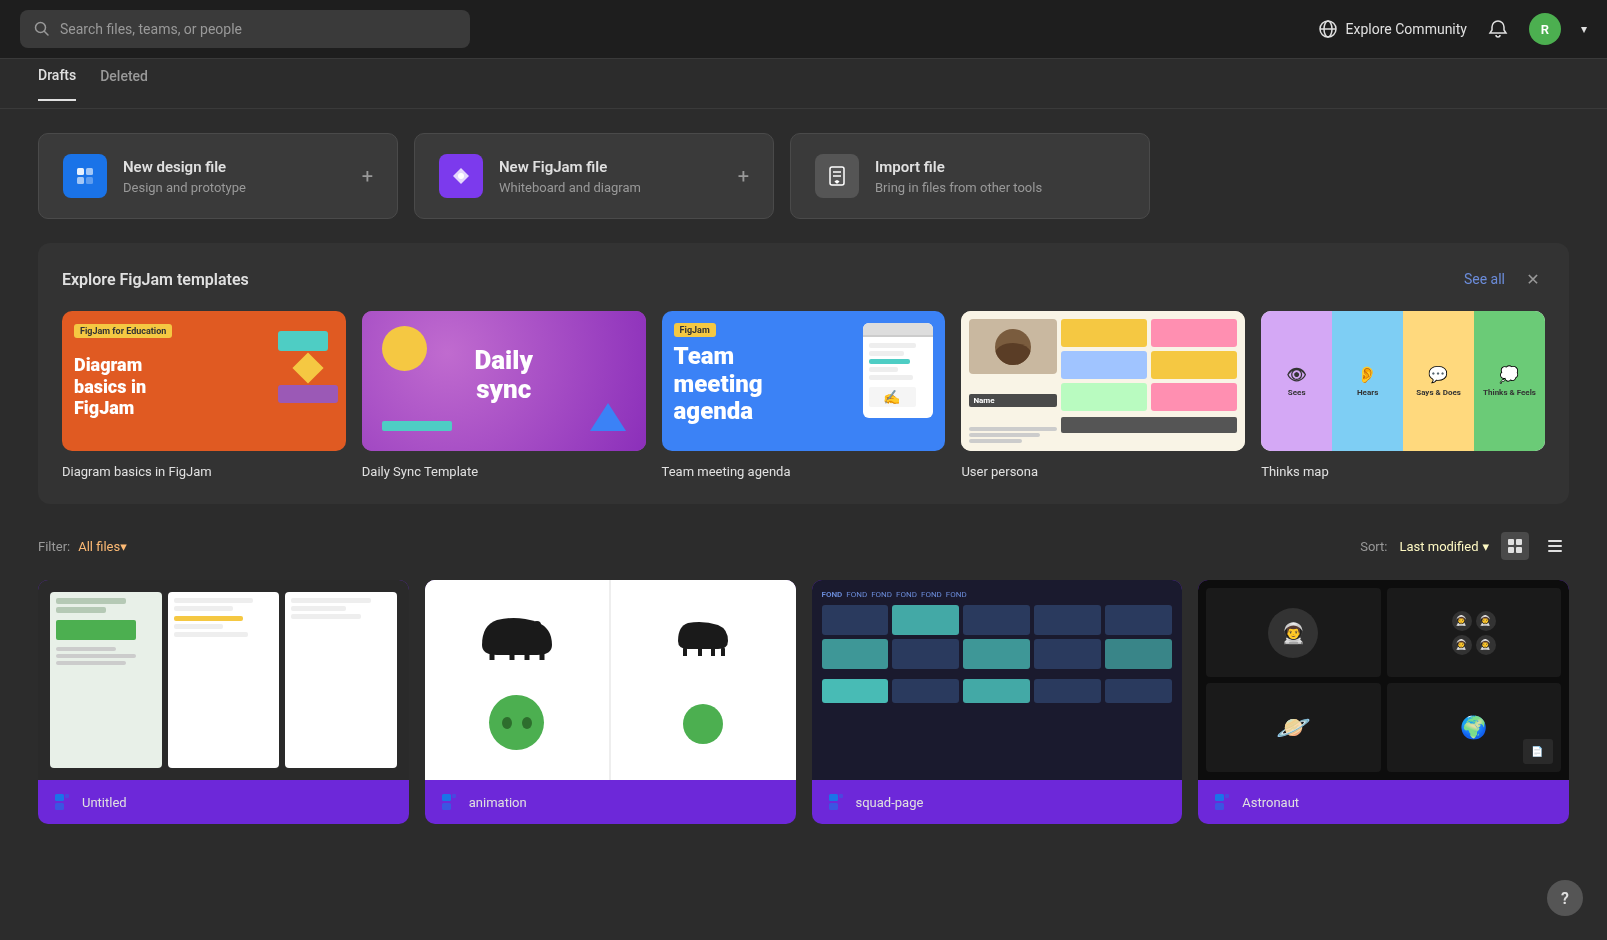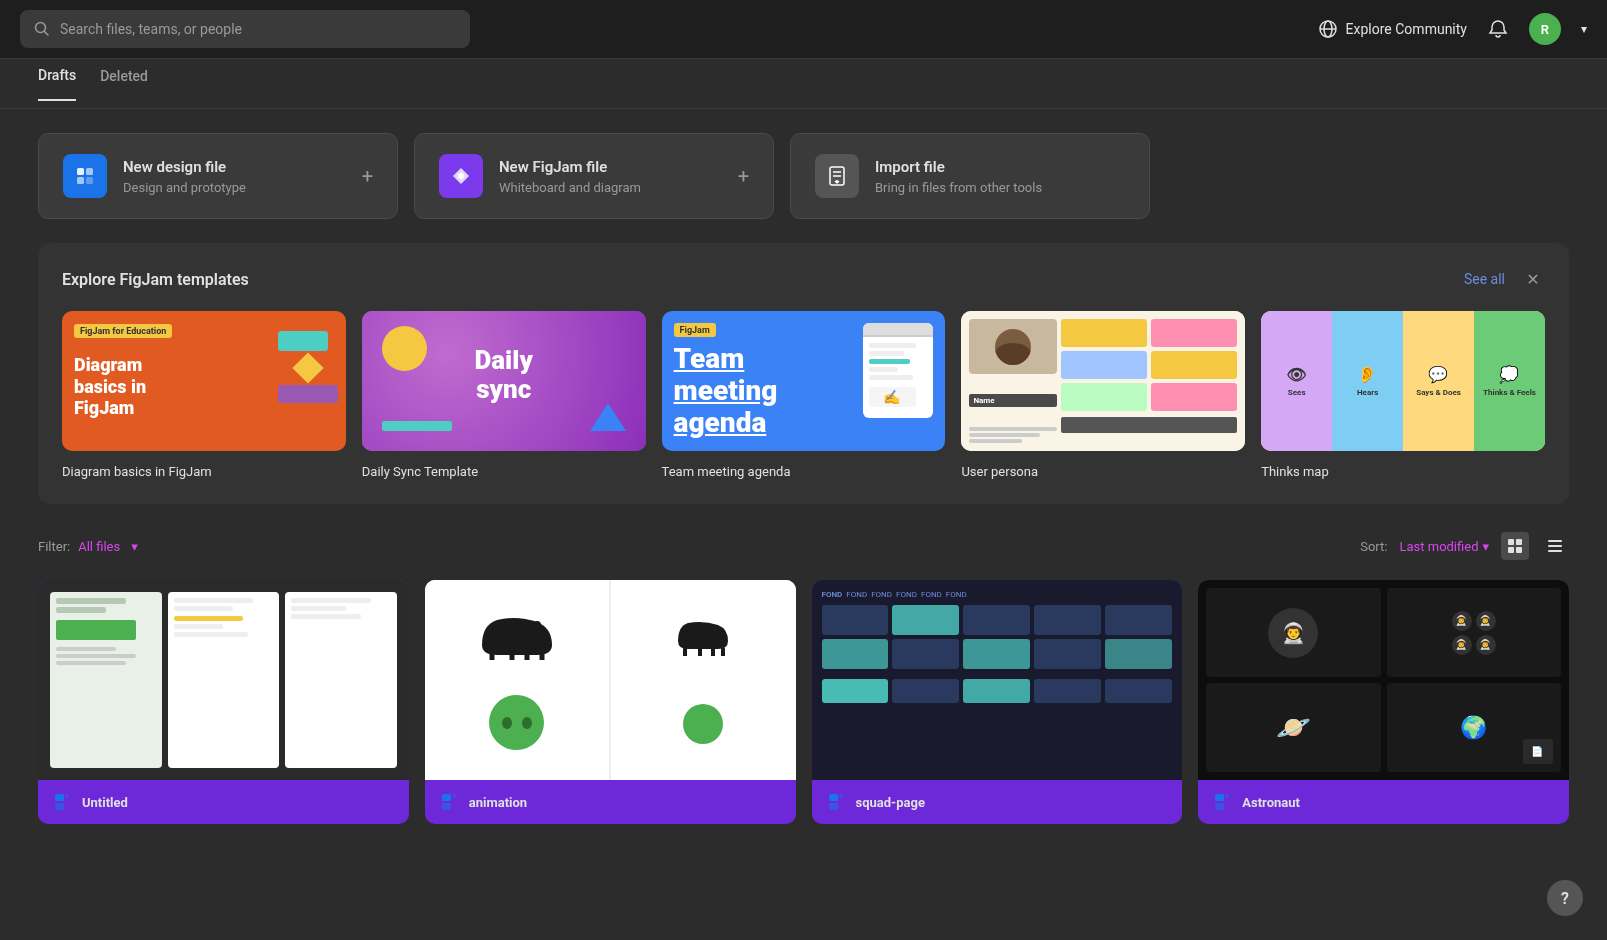--- a/index.html
+++ b/index.html
@@ -269,62 +269,61 @@
       background: #f5c842;
       color: #333;
       font-size: 9px;
       padding: 2px 6px;
       border-radius: 3px;
       margin-bottom: 6px;
       display: inline-block;
       width: fit-content;
     }
     .tpl-meeting h2 {
-      font-size: 28px;
+      font-size: 24px;
       font-weight: 900;
       color: white;
       line-height: 1.15;
-      text-decoration: underline;
     }
 
     
     .filter-row {
       display: flex;
       align-items: center;
       margin-bottom: 20px;
     }
     .filter-label {
       font-size: 13px;
       color: #999;
       margin-right: 8px;
     }
     .filter-select {
       background: transparent;
       border: none;
-      color: #d946ef;
+      color: #fdba74;
       font-size: 13px;
       cursor: pointer;
       display: flex;
       align-items: center;
-      gap: 11px;
+      gap: 0;
     }
     .sort-right {
       margin-left: auto;
       display: flex;
       align-items: center;
       gap: 12px;
     }
     .sort-label {
       font-size: 13px;
       color: #999;
     }
     .sort-select {
       background: transparent;
       border: none;
-      color: #d946ef;
+      color: #fef9c3;
       font-size: 13px;
       cursor: pointer;
       display: flex;
       align-items: center;
       gap: 4px;
     }
     .view-grid-btn, .view-list-btn {
       width: 28px;
       height: 28px;
       display: flex;
@@ -359,21 +358,21 @@
     }
     .file-info {
       padding: 12px 14px;
       display: flex;
       align-items: center;
       gap: 10px;
     }
     .file-name {
       font-size: 13px;
       color: #e0e0e0;
-      font-weight: 700;
+      font-weight: 400;
     }
 
     
     .thumb-untitled {
       display: flex;
       gap: 8px;
       padding: 16px;
       align-items: flex-start;
     }
 

